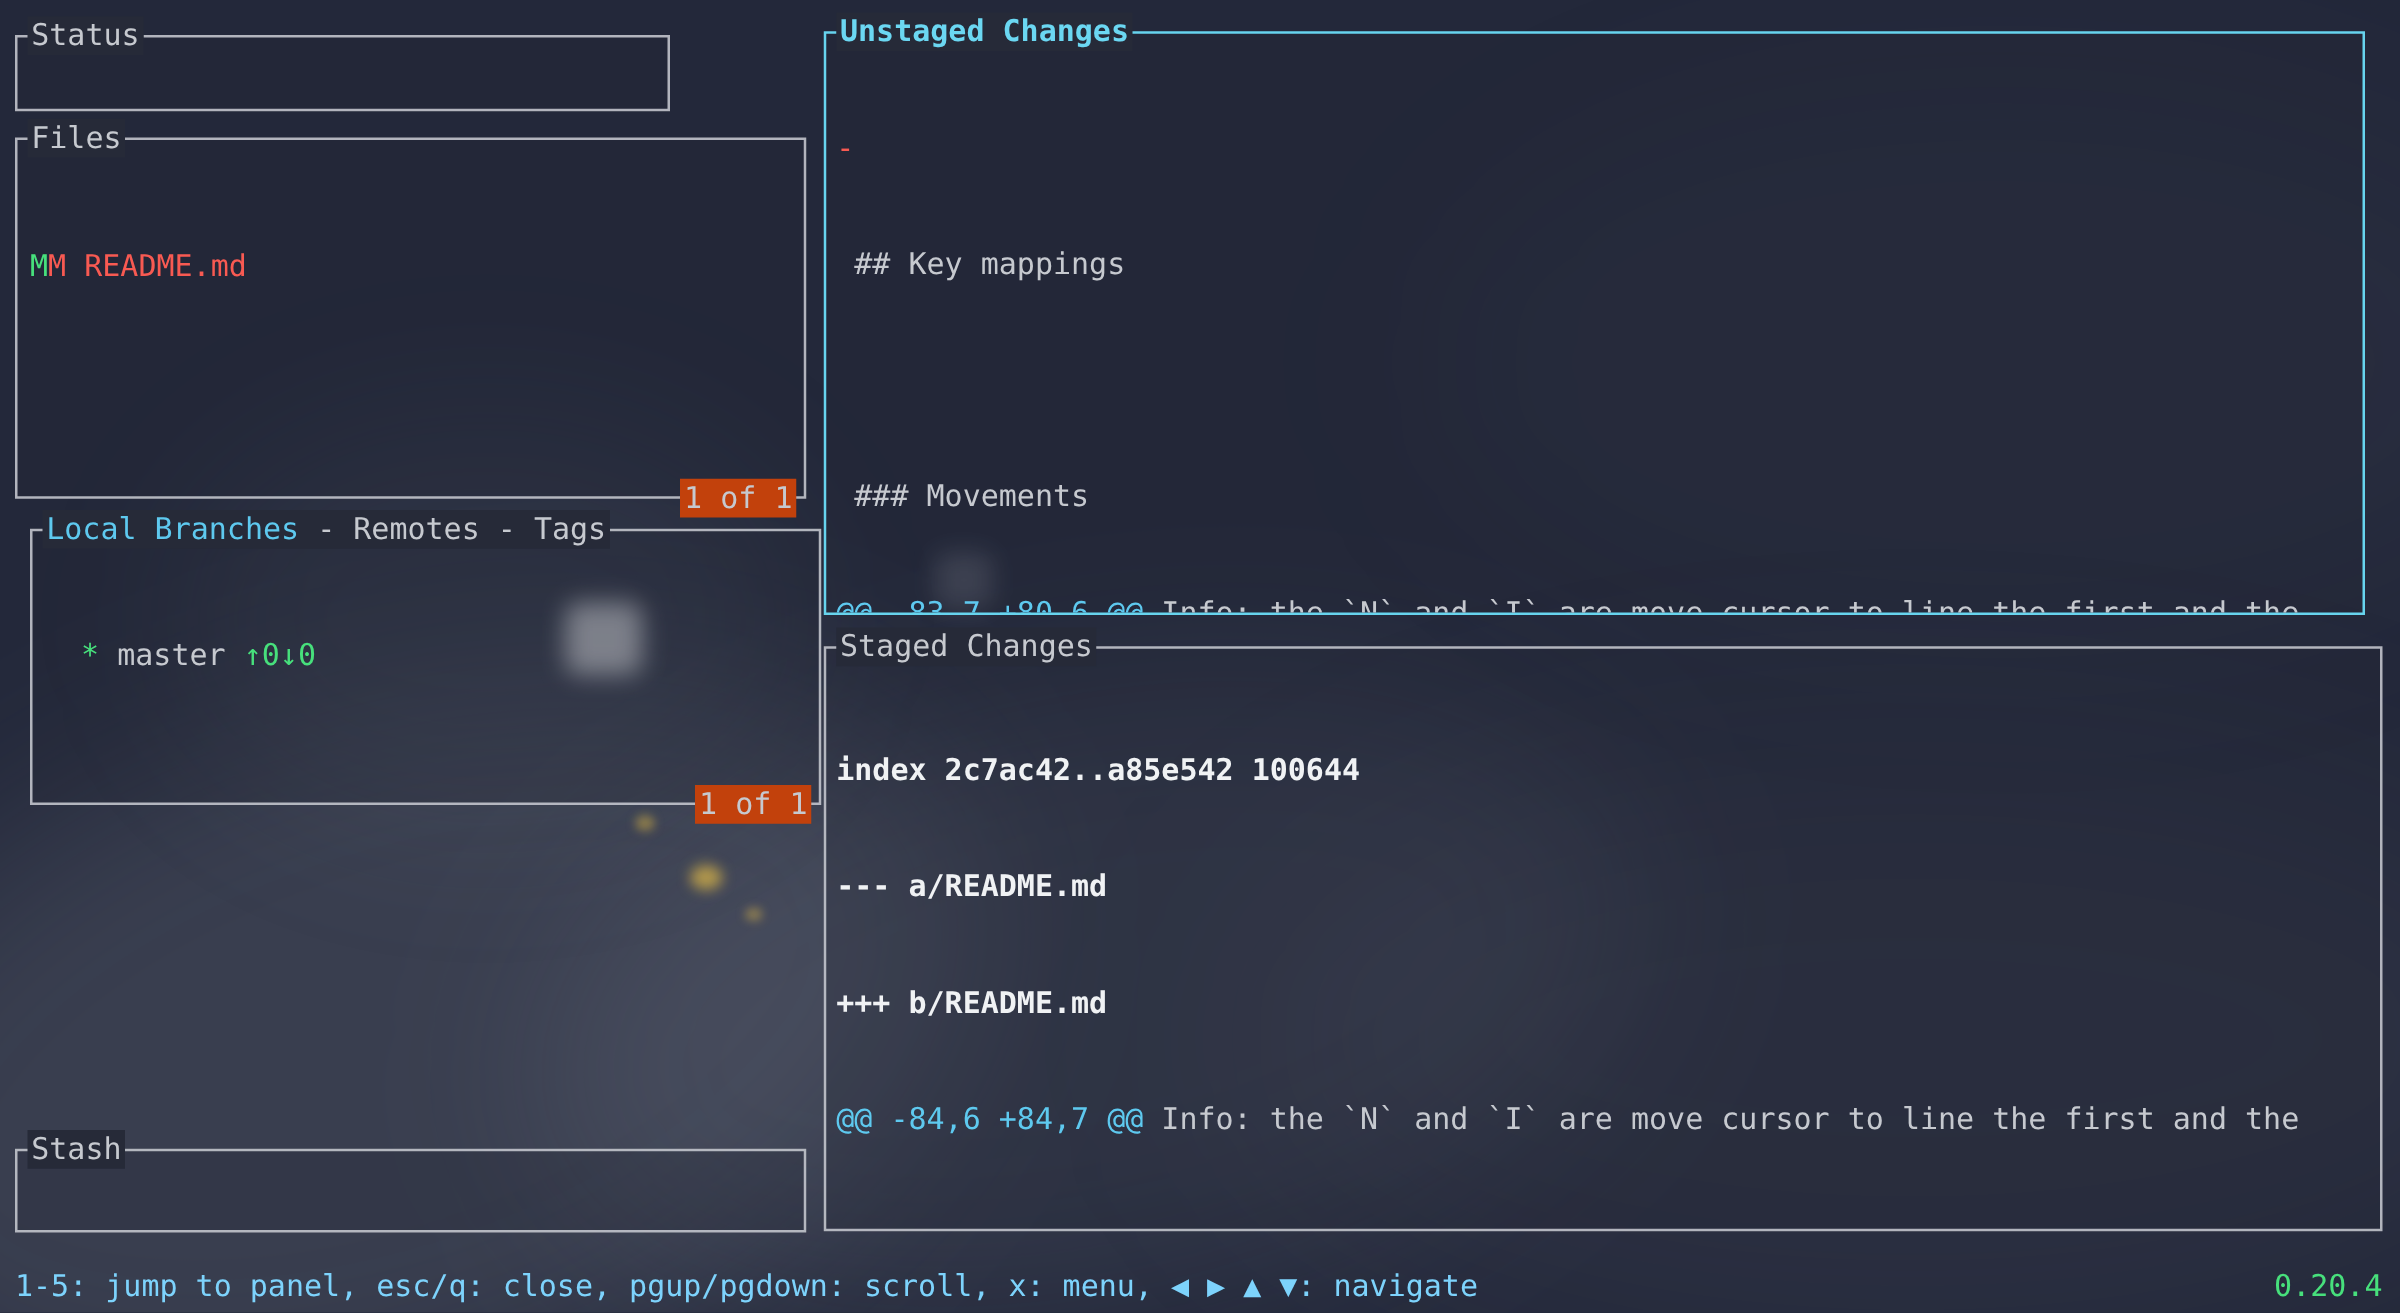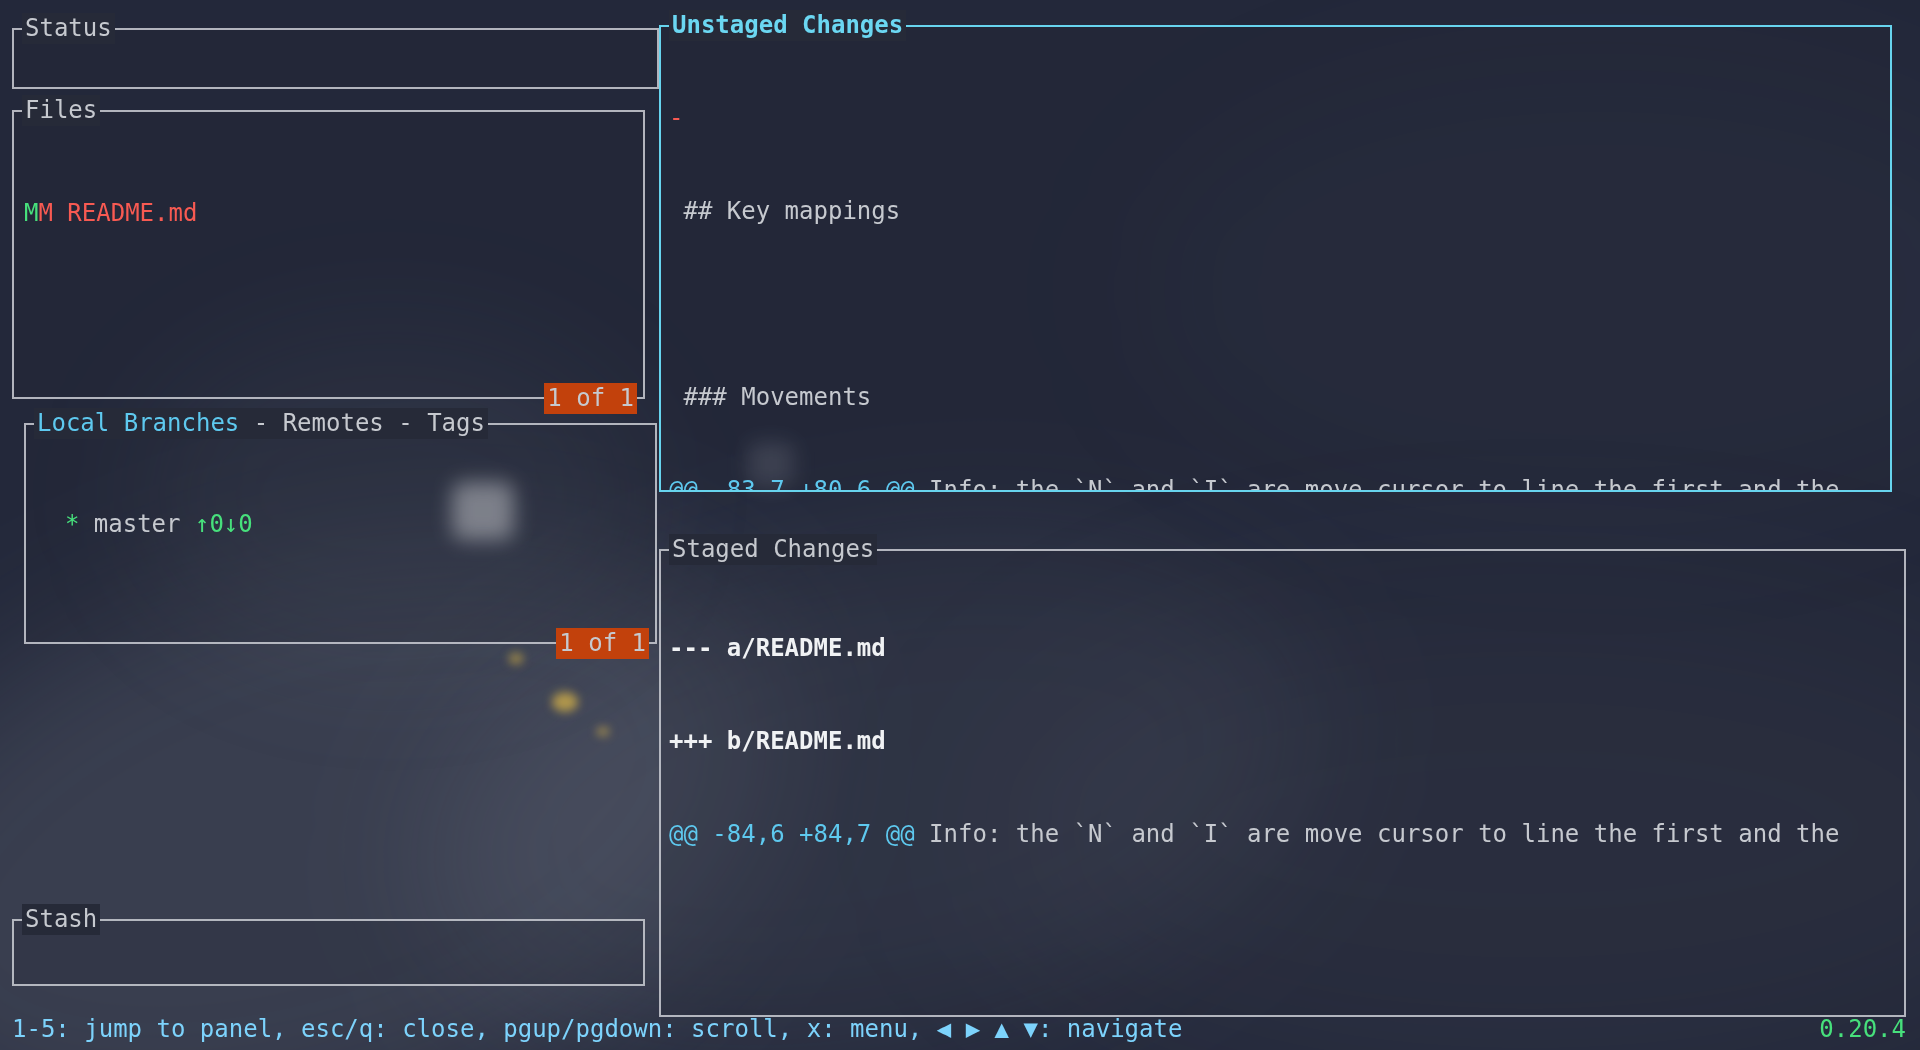--- a/index.html
+++ b/index.html
@@ -38,32 +38,32 @@
   .line { height:31px; white-space:pre; }
 
   .c-green { color:#47e07c; }
   .c-red { color:#f85a52; }
   .c-gray { color:#c6c9cf; }
   .c-cyan { color:#5ec9ef; }
   .c-bold-white { color:#f0f2f4; font-weight:bold; }
   .c-purple { color:#7dd3fc; }
 
   
-  #panel-status   { left:12px; top:28px;  width:647px; height:61px; }
+  #panel-status   { left:12px; top:28px;  width:524px; height:61px; }
   #panel-status .pcontent { padding:13px 8px 0 10px; }
   #panel-files    { left:12px; top:110px; width:633px; height:289px; }
   #panel-files .pcontent { padding:24px 8px 0 10px; }
   #panel-branches { left:24px; top:423px; width:633px; height:221px; }
   #panel-branches .pcontent { padding:22px 8px 0 10px; }
   #panel-commits  { left:12px; top:672px; width:633px; height:236px; }
   #panel-commits .pcontent { padding:22px 8px 0 10px; }
   #panel-stash    { left:12px; top:919px; width:633px; height:67px; }
   #panel-unstaged { left:659px; top:25px;  width:1233px; height:467px; }
   #panel-unstaged .pcontent { padding:14px 8px 0 8px; }
-  #panel-staged   { left:659px; top:517px; width:1247px; height:468px;margin-top:32px; }
+  #panel-staged   { left:659px; top:517px; width:1247px; height:468px; }
   #panel-staged .pcontent { padding:20px 8px 0 8px; }
 
   .footer { position:absolute; left:12px; right:14px; top:1014px; display:flex; justify-content:space-between; white-space:pre; }
 </style>
 </head>
 <body>
 
 <div class="screen">
 
   <div class="bg">
@@ -122,20 +122,21 @@
       
       
       
       
     </div>
   </div>
 
   <div class="panel" id="panel-staged">
     <div class="ptitle"><span>Staged Changes</span></div>
     <div class="pcontent">
+      <div class="line c-bold-white">index 2c7ac42..a85e542 100644</div>
       <div class="line c-bold-white">--- a/README.md</div>
       <div class="line c-bold-white">+++ b/README.md</div>
       <div class="line"><span class="c-cyan">@@ -84,6 +84,7 @@</span><span class="c-gray"> Info: the `N` and `I` are move cursor to line the first and the</span></div>
       
       
       
       
       
       
     </div>

